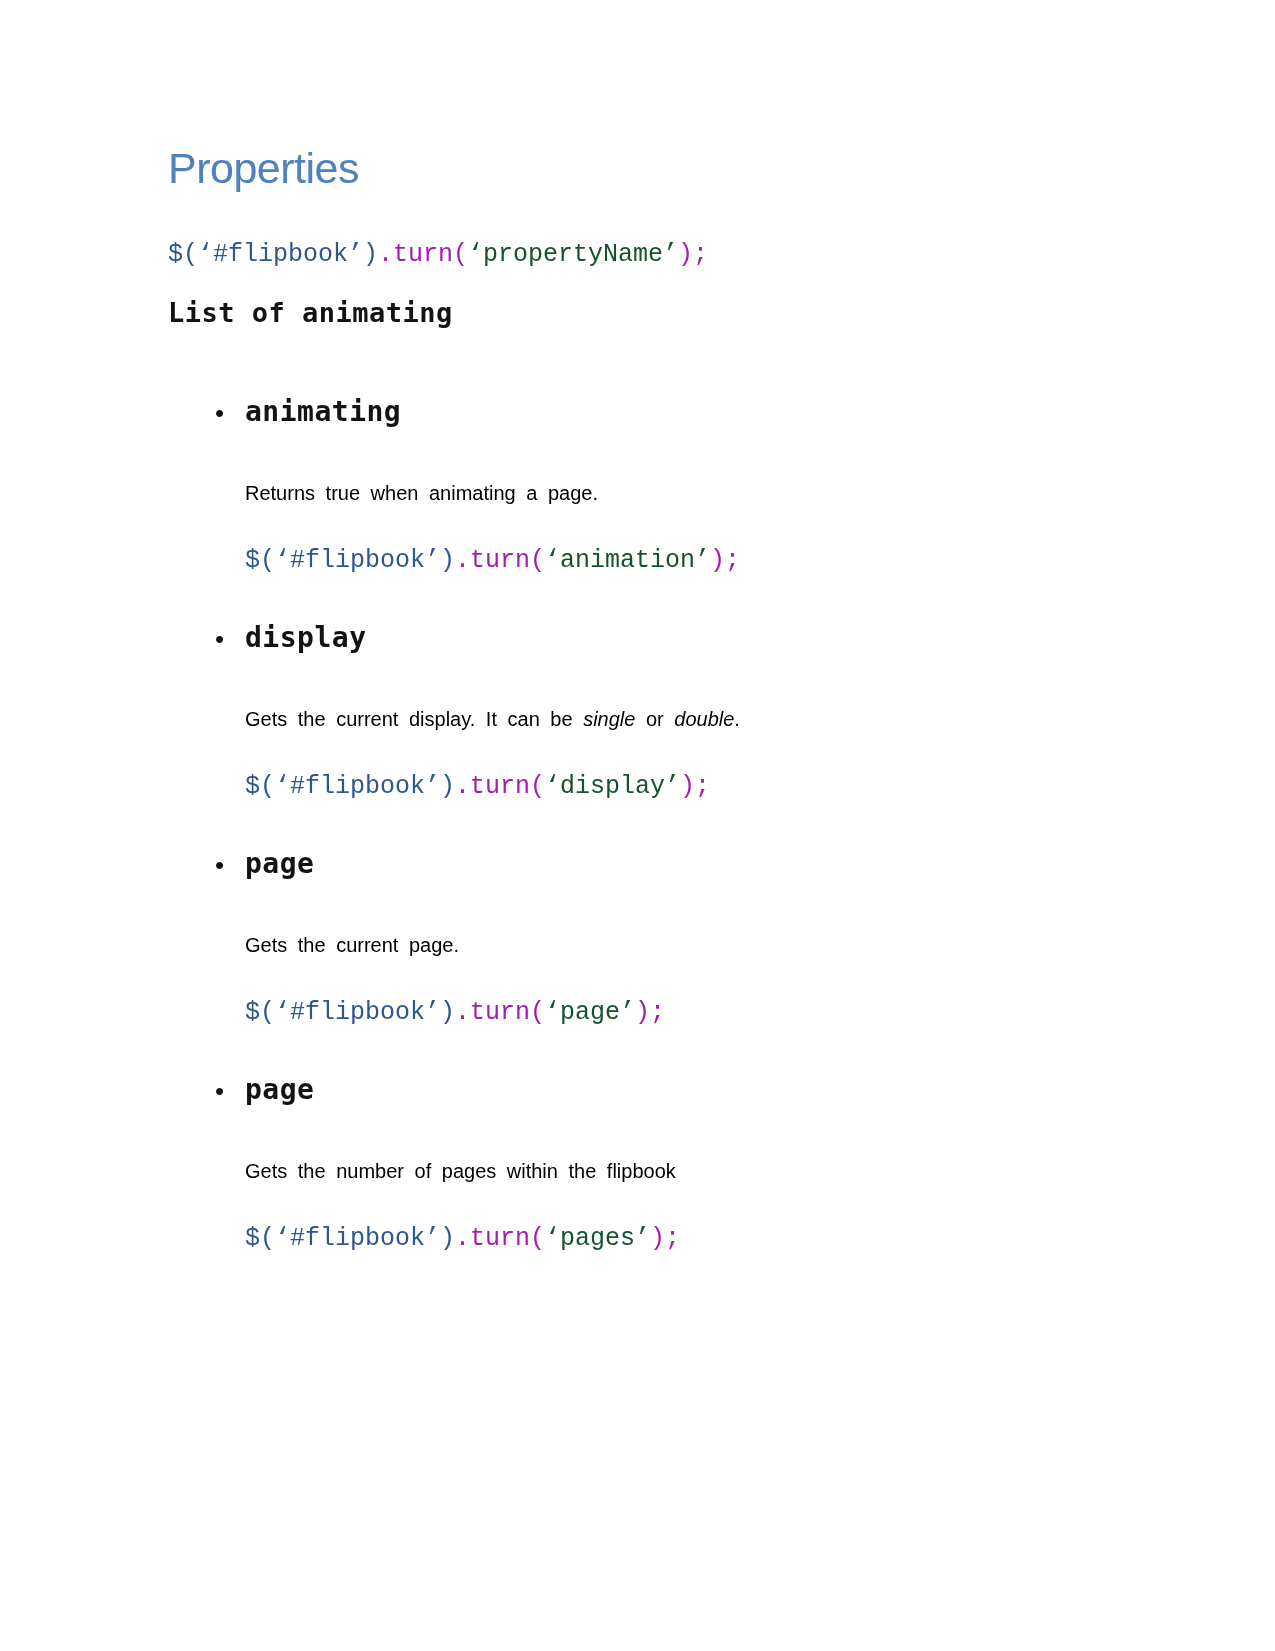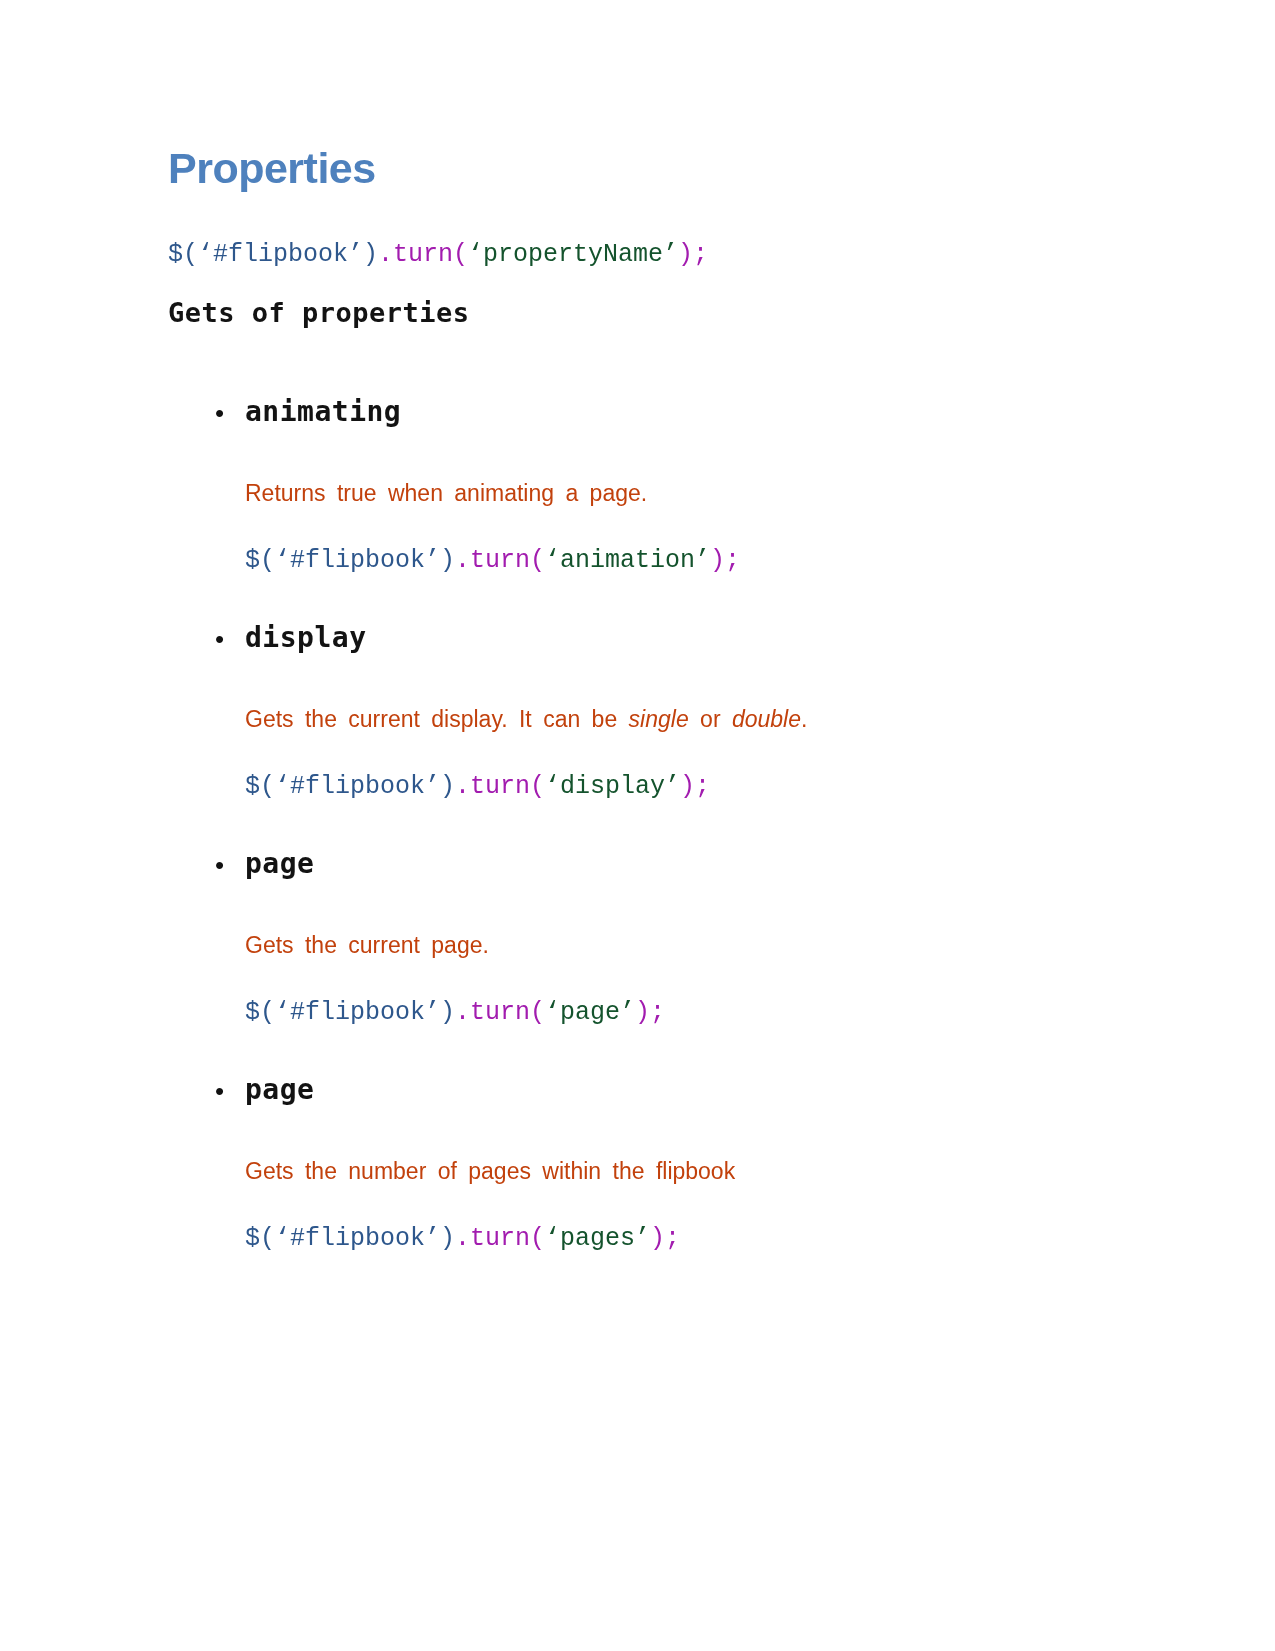--- a/index.html
+++ b/index.html
@@ -15,21 +15,21 @@
   .content {
     position: absolute;
     left: 168px;
     top: 143px;
     width: 950px;
   }
   h1.doc-title {
     margin: 0 0 46px 0;
     font-size: 43px;
     line-height: 50px;
-    font-weight: bold;
+    font-weight: normal;
     letter-spacing: -0.5px;
     color: #4e81bd;
   }
   .syntax-label {
     margin: 0 0 34px 0;
     font-size: 28px;
     line-height: 30px;
     color: #171717;
   }
   .code {
@@ -73,41 +73,41 @@
     margin: 0 0 48px 0;
     font-family: "DejaVu Sans Mono", monospace;
     font-weight: bold;
     font-size: 28px;
     line-height: 34px;
     letter-spacing: 0.5px;
     color: #131313;
   }
   .prop-desc {
     margin: 0 0 36px 0;
-    font-size: 23px;
+    font-size: 20px;
     line-height: 32px;
     word-spacing: 5px;
-    color: #c2410c;
+    color: #000000;
   }
   .prop-desc .it { font-style: italic; }
   li .code { margin-bottom: 44px; }
   li:last-child .code { margin-bottom: 0; }
 </style>
 </head>
 <body>
 
 <div class="page">
   <div class="content">
 
     <h1 class="doc-title">Properties</h1>
 
 
     <p class="code"><span class="c-obj">$(‘#flipbook’)</span><span class="c-plain">.turn(</span><span class="c-str">‘propertyName’</span><span class="c-plain">);</span></p>
 
-    <h2 class="list-heading">Gets of properties</h2>
+    <h2 class="list-heading">List of animating</h2>
 
     <ul class="props">
 
       <li>
         <span class="bullet">•</span>
         <p class="prop-name">animating</p>
         <p class="prop-desc"><span>Returns true when animating a page.</span></p>
         <p class="code"><span class="c-obj">$(‘#flipbook’)</span><span class="c-plain">.turn(</span><span class="c-str">‘animation’</span><span class="c-plain">);</span></p>
       </li>
 

